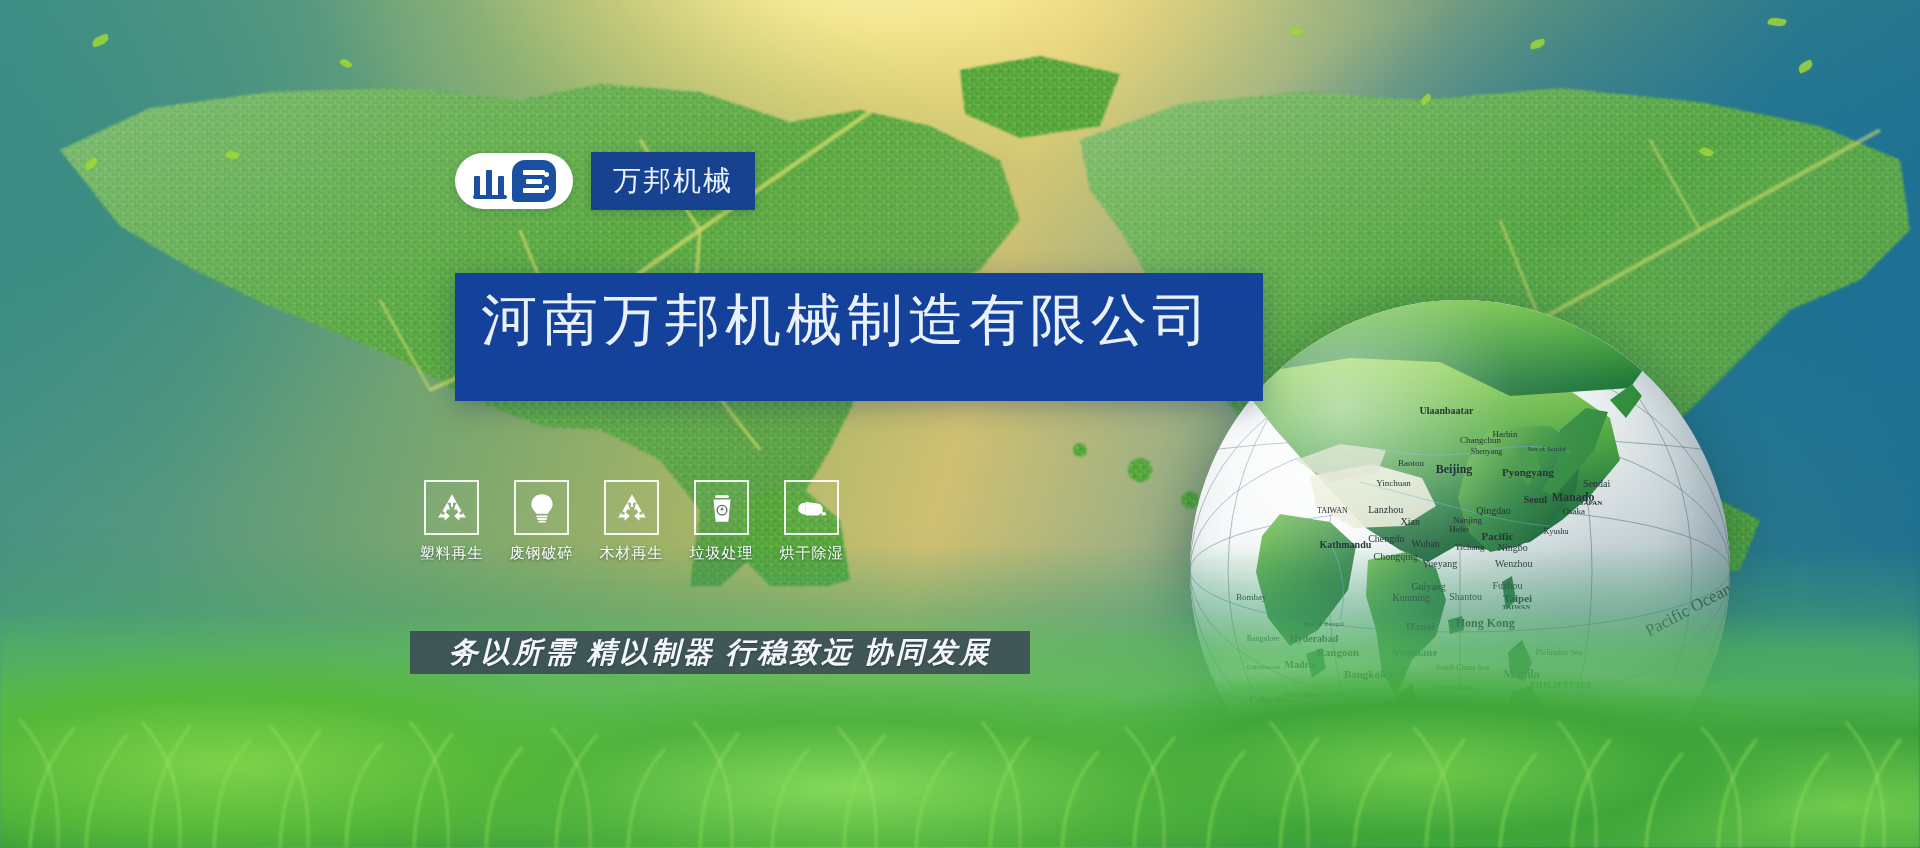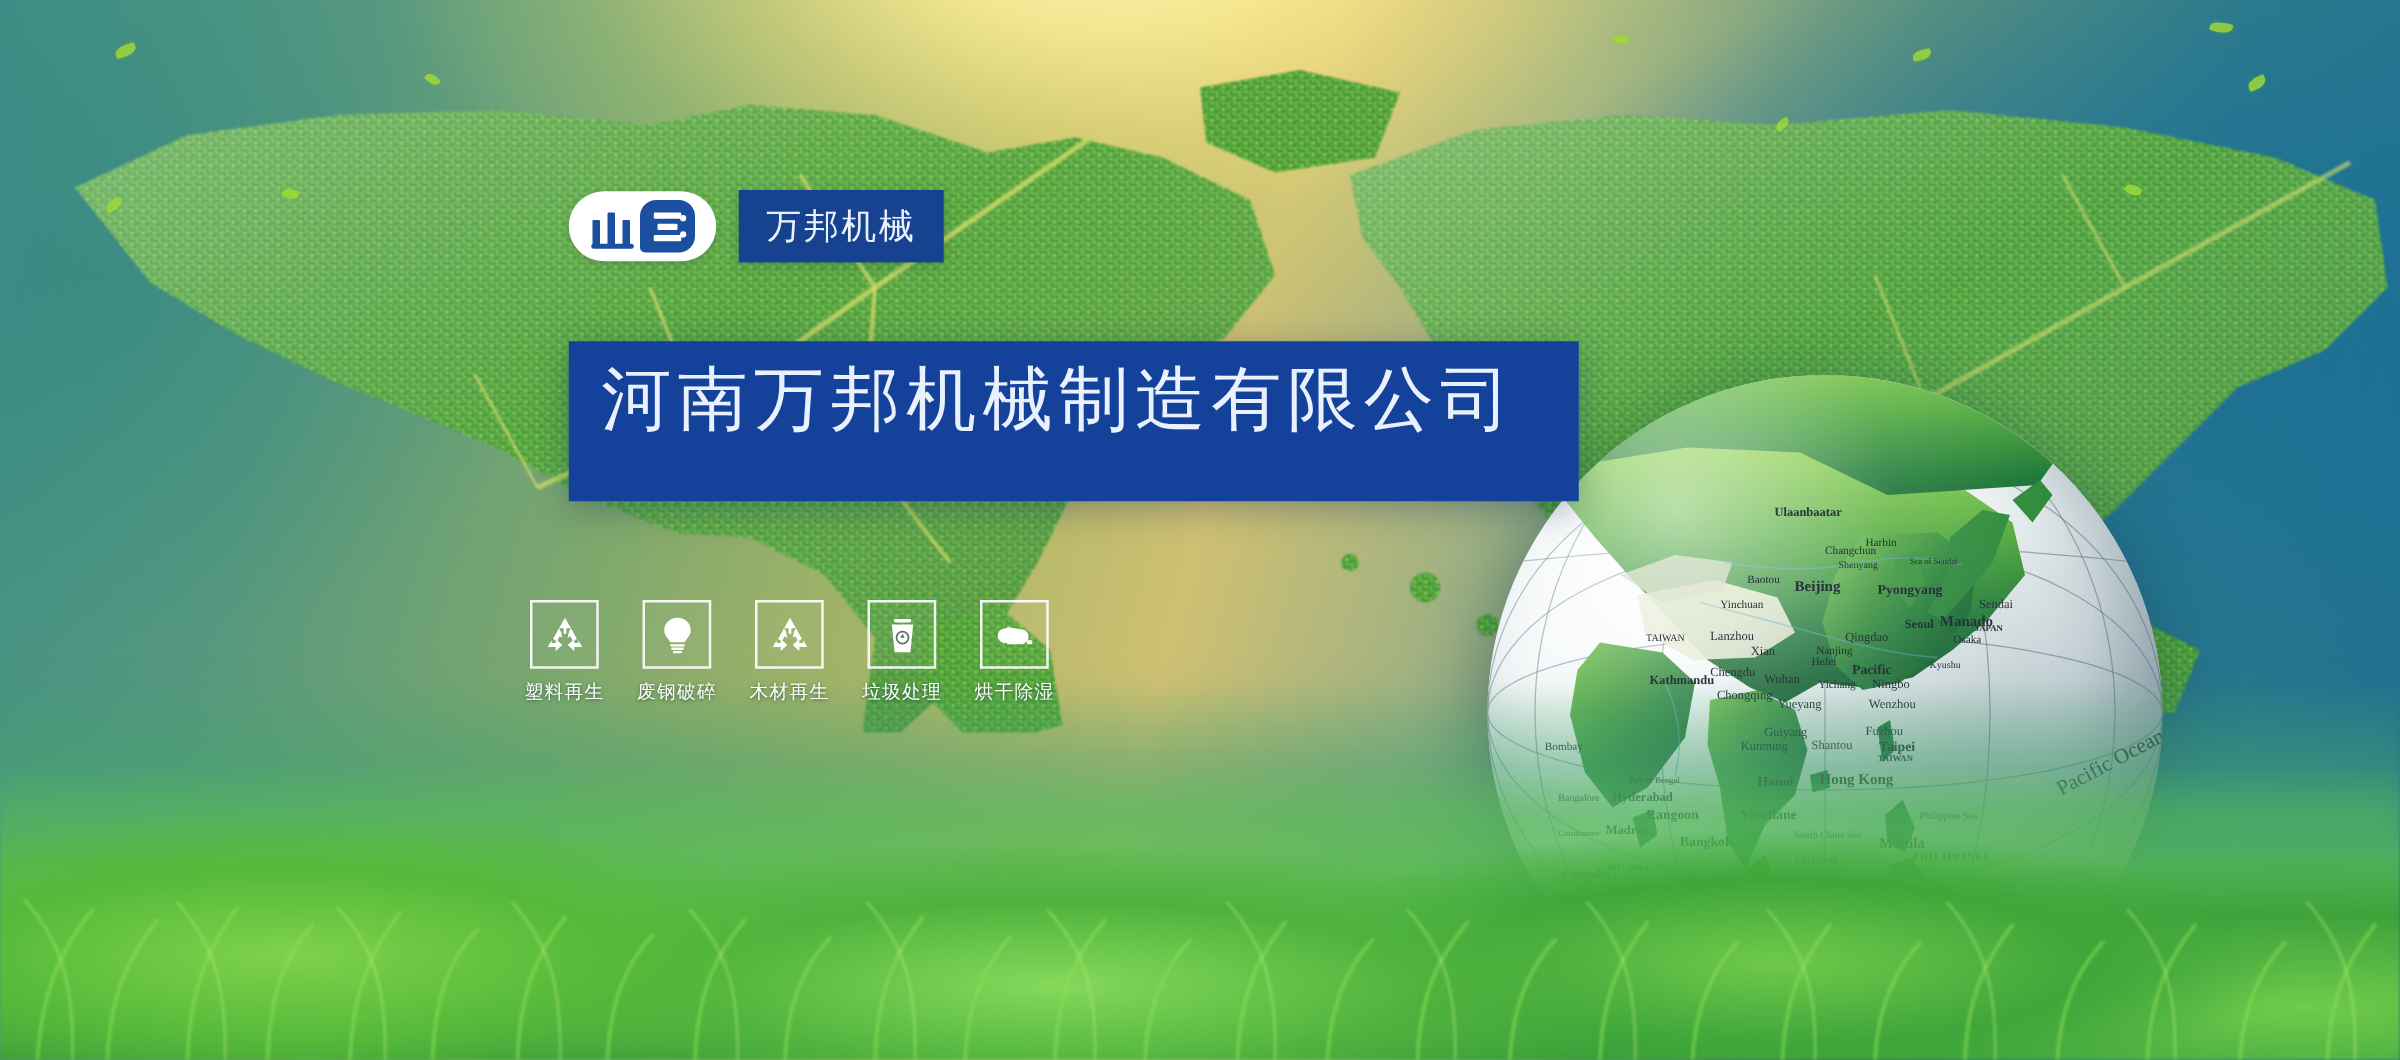--- a/index.html
+++ b/index.html
@@ -568,14 +568,17 @@
             <rect x="50" y="40" width="8" height="6" rx="1.5"></rect>
           </g>
           <ellipse cx="17" cy="33" rx="6" ry="9" fill="none" stroke="#ffffff" stroke-width="3"></ellipse>
         </svg>
       </div>
       <div class="feat-label">烘干除湿</div>
     </div>
 
   </div>
 
+  <div class="slogan">
+    <span>务以所需 精以制器 行稳致远 协同发展</span>
+  </div>
 
 </div>
 
 </body></html>

